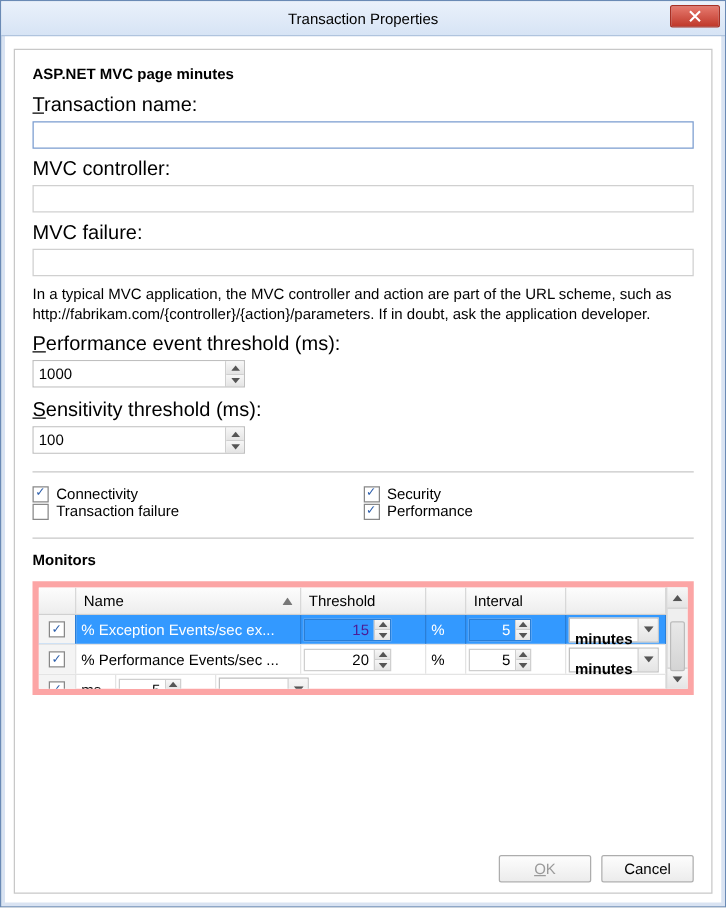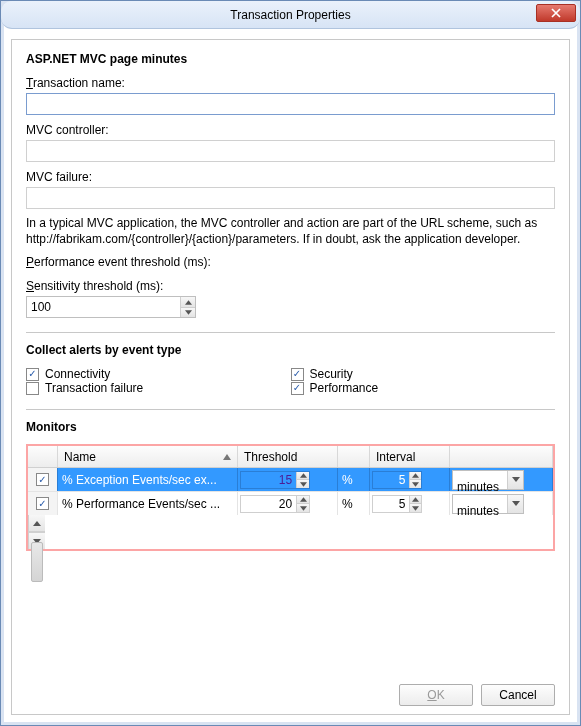--- a/index.html
+++ b/index.html
@@ -21,21 +21,20 @@
     box-shadow: 0 0 0 3px rgba(180,200,230,0.5) inset;
   }
   .titlebar {
     height: 28px;
     background: linear-gradient(#eaf1fb, #d7e4f5);
     border-bottom: 1px solid #b0c4de;
     display: flex;
     align-items: center;
     justify-content: center;
     position: relative;
-    border-radius: 11px;
   }
   .titlebar-text {
     font-size: 12px;
     color: #000;
   }
   .close-btn {
     position: absolute;
     right: 4px;
     top: 3px;
     width: 40px;
@@ -58,21 +57,21 @@
     background: #fff;
     padding: 12px 14px;
     overflow: hidden;
   }
   .section-title {
     font-weight: bold;
     font-size: 12px;
     margin-bottom: 10px;
   }
   .field-label {
-    font-size: 12px;
+    font-size: 16px;
     margin-top: 8px;
     margin-bottom: 3px;
     display: block;
   }
   .underline { text-decoration: underline; }
   .text-input {
     width: 100%;
     height: 22px;
     border: 1px solid #7a9ccf;
     padding: 2px 4px;
@@ -146,26 +145,25 @@
     justify-content: center;
     cursor: pointer;
   }
   .cb.checked::after {
     content: "✓";
     font-size: 10px;
     color: #2a5caa;
     line-height: 1;
   }
   .monitors-box {
-    border: 2px solid #fca5a5;
+    border: 5px solid #fca5a5;
     margin-top: 6px;
-    height: 107px;
+    height: 91px;
     position: relative;
     display: flex;
-    flex-direction: column;
   }
   .mtable {
     flex: 1;
     overflow: hidden;
   }
   .mhead {
     display: flex;
     background: linear-gradient(#fdfdfd,#ededed);
     border-bottom: 1px solid #d0d0d0;
     height: 22px;
@@ -222,21 +220,21 @@
   .scroll-track{flex:1;position:relative;}
   .scroll-thumb{position:absolute;left:2px;right:2px;top:10px;height:40px;background:linear-gradient(#e8e8e8,#d4d4d4);border:1px solid #bbb;border-radius:2px;}
   .dropdown {
     display:flex;
     align-items:stretch;
     border:1px solid #bfbfbf;
     background:#fff;
     height:20px;
     width: 72px;
   }
-  .dropdown span{flex:1;padding:16px 4px;display:flex;align-items:center;font-size:12px;color:#000;}
+  .dropdown span{flex:1;padding:16px 4px;display:flex;align-items:center;font-size:12px;color:#000;font-weight:bold;}
   .dropdown .dd-btn{width:16px;background:linear-gradient(#f7f7f7,#e4e4e4);border-left:1px solid #cfcfcf;display:flex;align-items:center;justify-content:center;cursor:pointer;}
   .mrow.selected .dropdown span{color:#000;}
   .footer {
     position: absolute;
     right: 14px;
     bottom: 8px;
     display: flex;
     gap: 8px;
   }
   .btn {
@@ -274,41 +272,55 @@
 
     <label class="field-label">MVC controller:</label>
     <input class="text-input plain" value="" style="">
 
     <label class="field-label">MVC failure:</label>
     <input class="text-input plain" value="" style="">
 
     <div class="helptext">In a typical MVC application, the MVC controller and action are part of the URL scheme, such as http://fabrikam.com/{controller}/{action}/parameters. If in doubt, ask the application developer.</div>
 
     <label class="field-label" style=""><span class="underline">P</span><span>erformance event threshold (ms):</span></label>
+    <div class="spinner">
+      <input value="1000" style="">
+      <div class="arrows">
+        <div class="arrow">
+            <svg viewBox="0 0 8 5">
+              <path d="M0 5 L4 0 L8 5 Z" fill="#555"></path>
+            </svg>
+          </div>
+        <div class="arrow">
+            <svg viewBox="0 0 8 5">
+              <path d="M0 0 L4 5 L8 0 Z" fill="#555"></path>
+            </svg>
+          </div>
+      </div>
+    </div>
 
     <label class="field-label" style="margin-top:10px"><span class="underline">S</span><span>ensitivity threshold (ms):</span></label>
     <div class="spinner">
       <input value="100" style="">
       <div class="arrows">
         <div class="arrow">
             <svg viewBox="0 0 8 5">
               <path d="M0 5 L4 0 L8 5 Z" fill="#555"></path>
             </svg>
           </div>
         <div class="arrow">
             <svg viewBox="0 0 8 5">
               <path d="M0 0 L4 5 L8 0 Z" fill="#555"></path>
             </svg>
           </div>
       </div>
     </div>
 
     <hr class="sep">
 
-    <div class="section-title">Collect alerts by event type</div>
 
     <div class="checkbox-row">
       <div class="cbwrap">
         <span class="cb checked"></span>
         <span>Connectivity</span>
       </div>
       <div class="cbwrap">
         <span class="cb checked"></span>
         <span>Security</span>
       </div>

